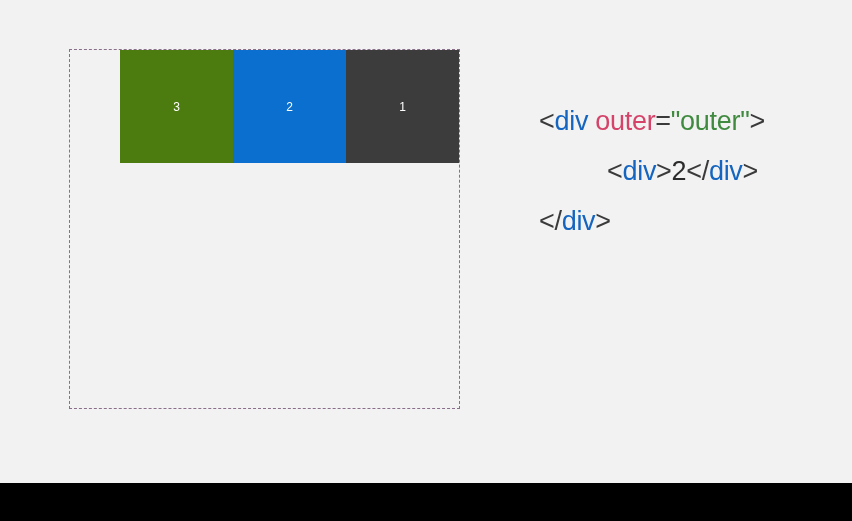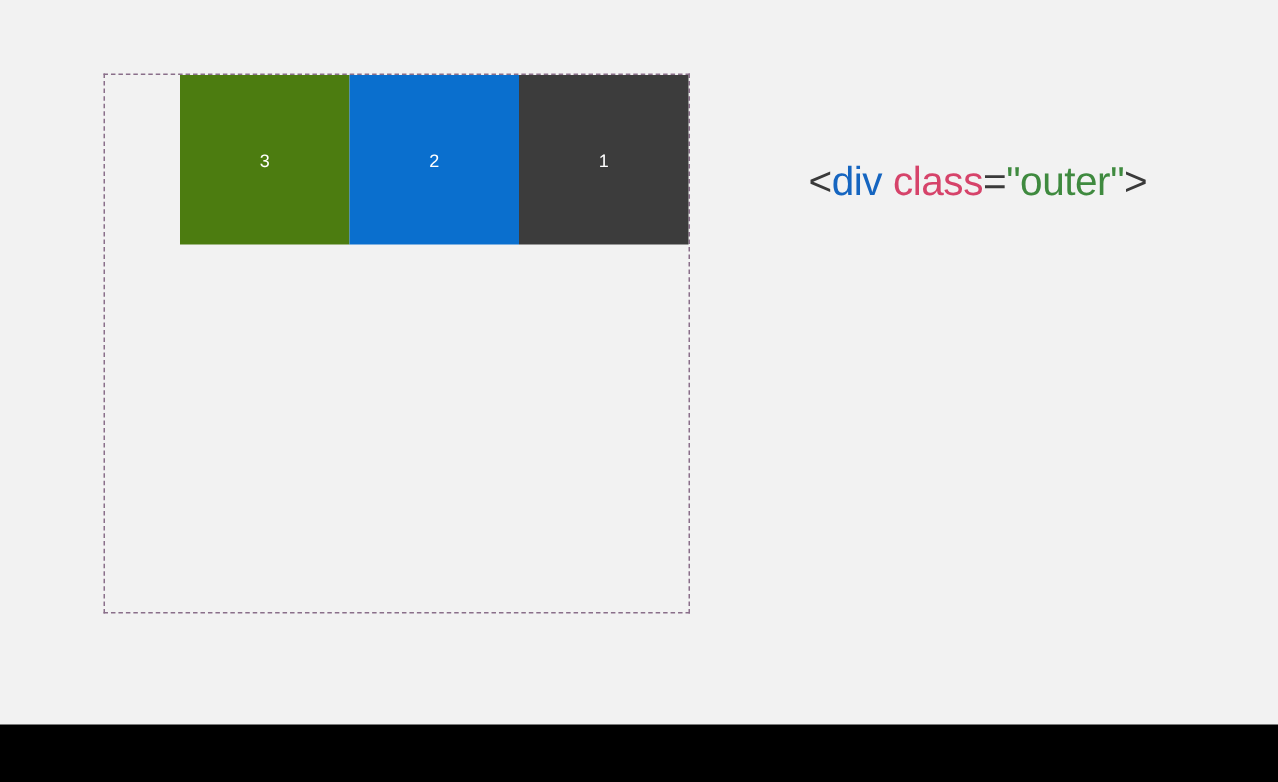--- a/index.html
+++ b/index.html
@@ -109,18 +109,20 @@
       <div class="flex-box item-2" style="background: rgb(10, 111, 206); color: rgb(255, 255, 255);">
         <span>2</span>
       </div>
       <div class="flex-box item-3" style="background: rgb(76, 124, 16); color: rgb(255, 255, 255);">
         <span>3</span>
       </div>
     </div>
   </div>
 
   <div id="code-panel">
-      <div class="code-line"><span class="tok-punct">&lt;</span><span class="tok-tag">div</span><span class="tok-punct"> </span><span class="tok-attr">class</span><span class="tok-punct">=</span><span class="tok-string">"outer"</span><span class="tok-punct">&gt;</span></div>
+      <div class="code-line"><span class="tok-punct">&lt;</span><span class="tok-tag">div</span><span class="tok-punct"> </span><span class="tok-attr">outer</span><span class="tok-punct">=</span><span class="tok-string">"outer"</span><span class="tok-punct">&gt;</span></div>
+      <div class="code-line indented"><span class="tok-punct">&lt;</span><span class="tok-tag">div</span><span class="tok-punct">&gt;</span><span class="tok-text">2</span><span class="tok-punct">&lt;/</span><span class="tok-tag">div</span><span class="tok-punct">&gt;</span></div>
+      <div class="code-line"><span class="tok-punct">&lt;/</span><span class="tok-tag">div</span><span class="tok-punct">&gt;</span></div>
     </div>
 
   <div id="bottom-bar" style="background: rgb(0, 0, 0);"></div>
 
 </div>
 
 </body></html>

